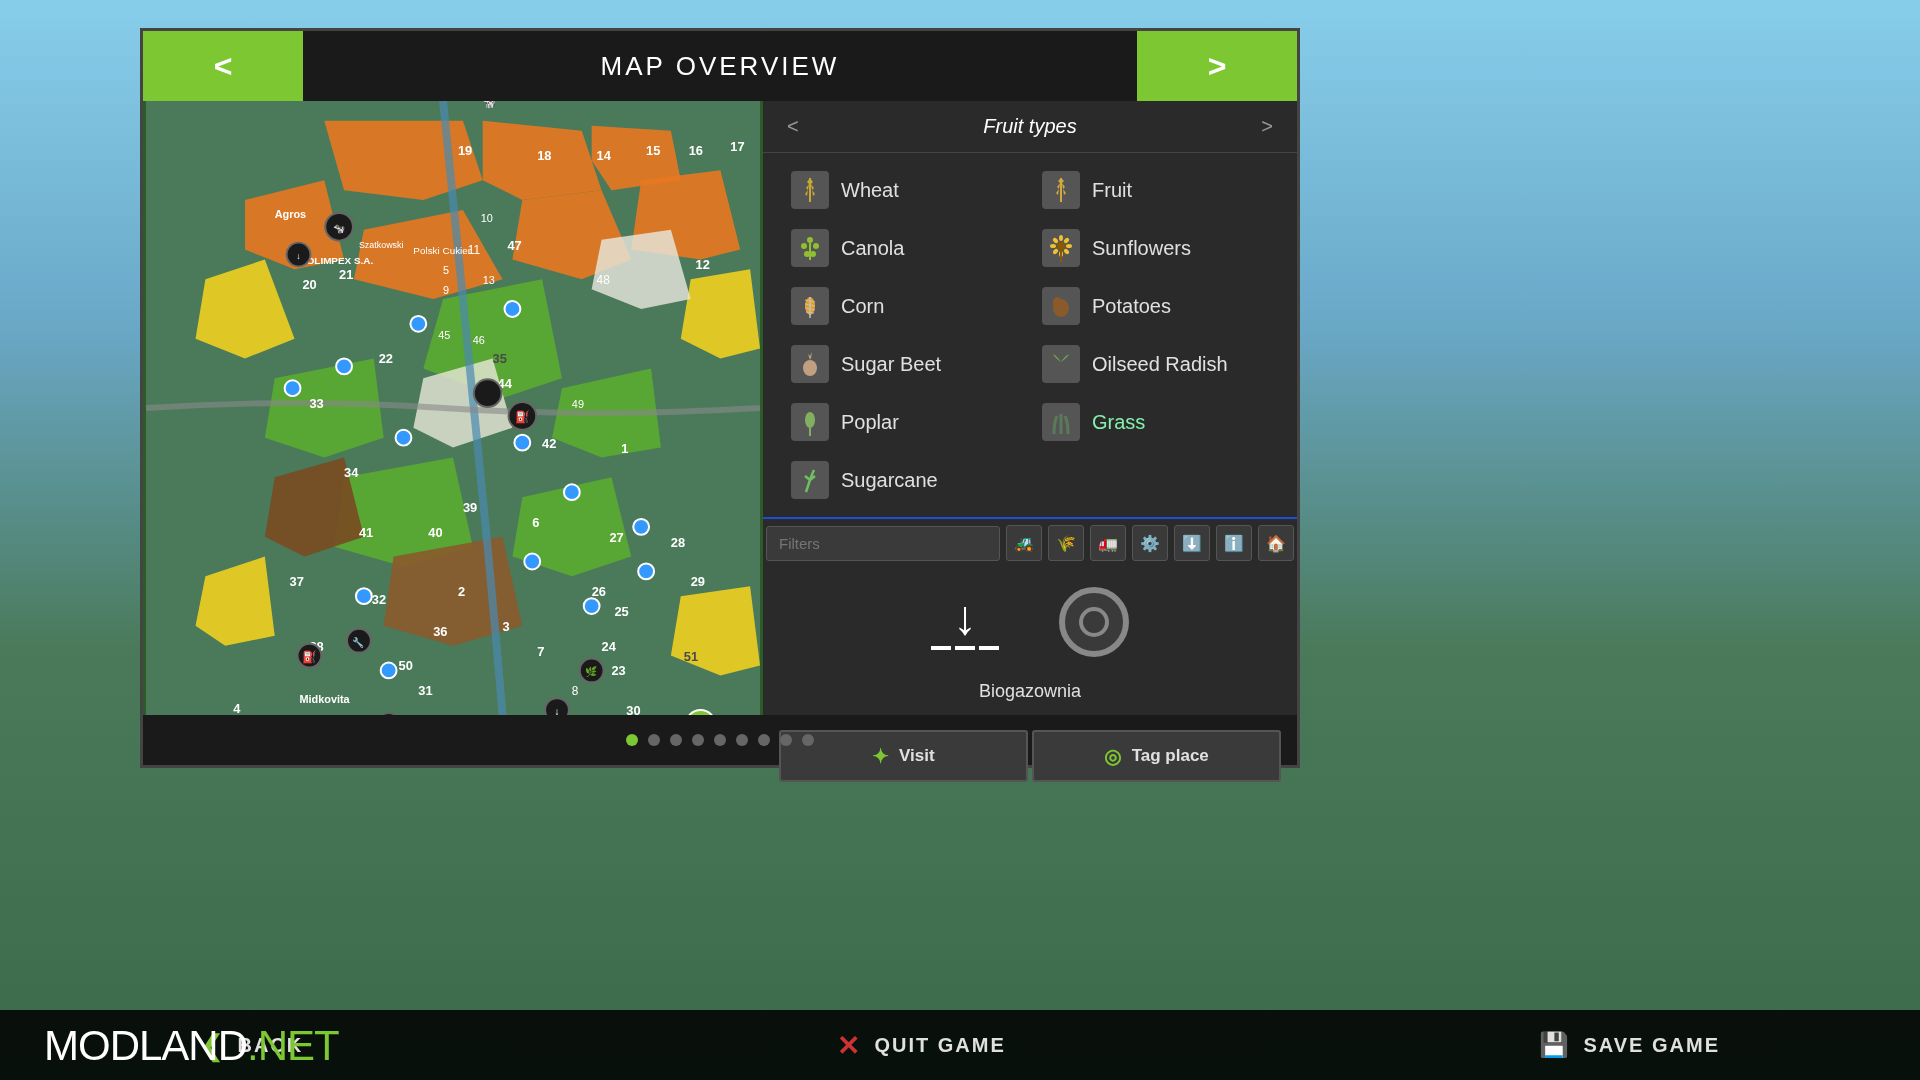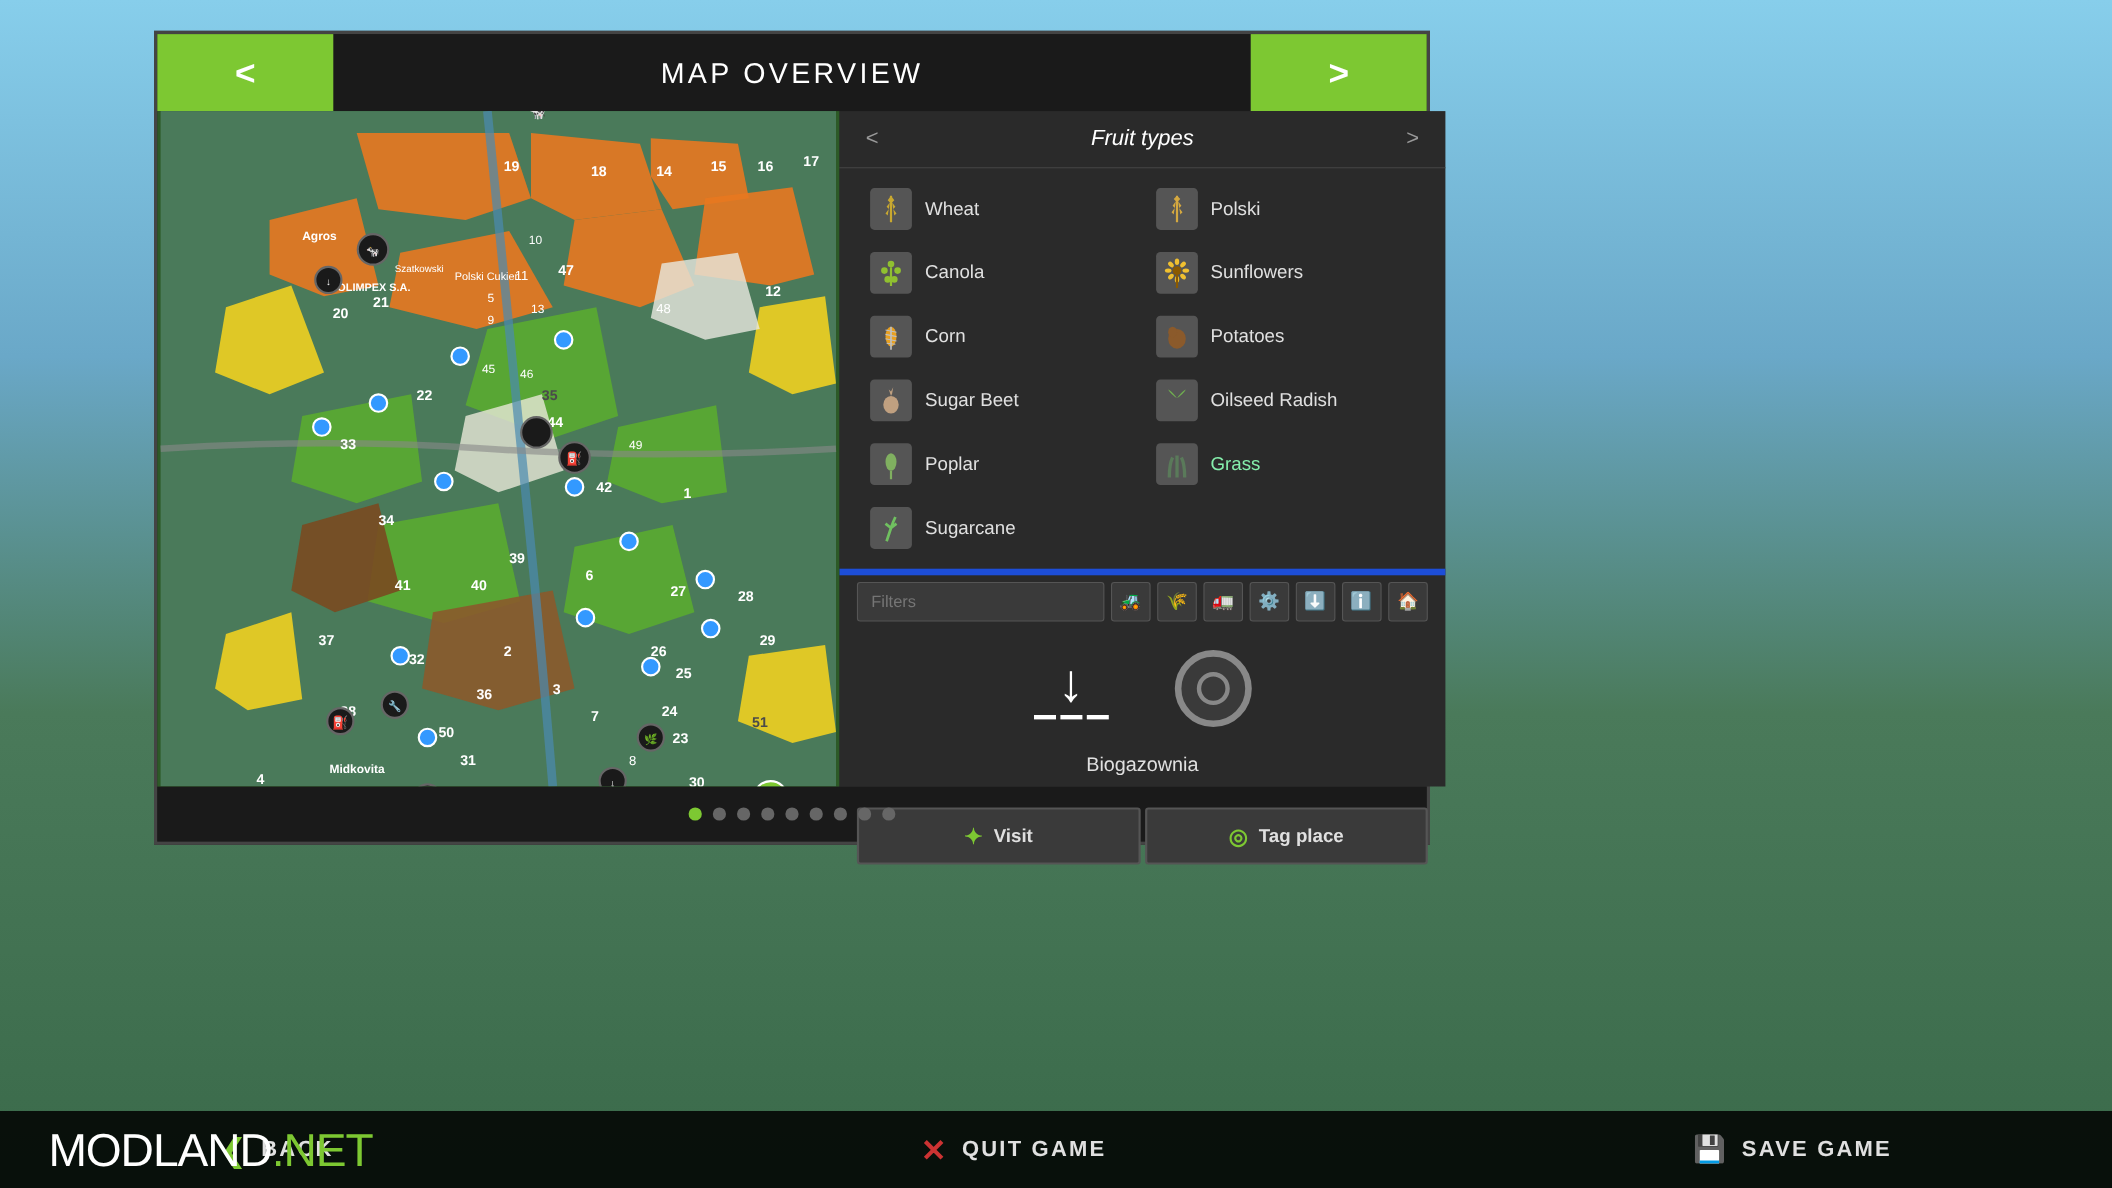--- a/index.html
+++ b/index.html
@@ -145,29 +145,30 @@
       margin-right: 12px;
       flex-shrink: 0;
       display: flex;
       align-items: center;
       justify-content: center;
       background: #555;
       border-radius: 4px;
     }
     .fruit-label {
       color: #e0e0e0;
-      font-size: 17px;
+      font-size: 20px;
     }
 
     
     .filters-row {
       display: flex;
-      padding: 6px 16px;
+      align-items: center;
+      padding: 6px 3px;
       gap: 6px;
-      border-top: 6px solid #1d4ed8;
+      border-top: 2px solid #1d4ed8;
     }
     .filter-input {
       flex: 1;
       background: #3a3a3a;
       border: 1px solid #555;
       color: #aaa;
       padding: 8px 12px;
       font-size: 15px;
       border-radius: 3px;
     }
@@ -525,21 +526,21 @@
           </div>
           <span class="fruit-label">Wheat</span>
         </div>
         <div class="fruit-item">
           <div class="fruit-icon icon-barley">
             <svg viewBox="0 0 28 28" fill="currentColor">
                 <path d="M14 2 L13 7 L11 5 L14 2 Z M14 2 L15 7 L17 5 L14 2 Z M13 7 L12 13 L10 11 L13 7 Z M15 7 L16 13 L18 11 L15 7 Z M12 13 L11 19 L9 17 L12 13 Z M16 13 L17 19 L19 17 L16 13 Z"></path>
                 <line x1="14" y1="2" x2="14" y2="26" stroke="currentColor" stroke-width="2"></line>
               </svg>
           </div>
-          <span class="fruit-label">Polski</span>
+          <span class="fruit-label">Fruit</span>
         </div>
 
         <div class="fruit-item">
           <div class="fruit-icon icon-canola">
             <svg viewBox="0 0 28 28" fill="currentColor">
                 <circle cx="14" cy="6" r="3"></circle>
                 <circle cx="8" cy="12" r="3"></circle>
                 <circle cx="20" cy="12" r="3"></circle>
                 <circle cx="11" cy="20" r="3"></circle>
                 <circle cx="17" cy="20" r="3"></circle>

